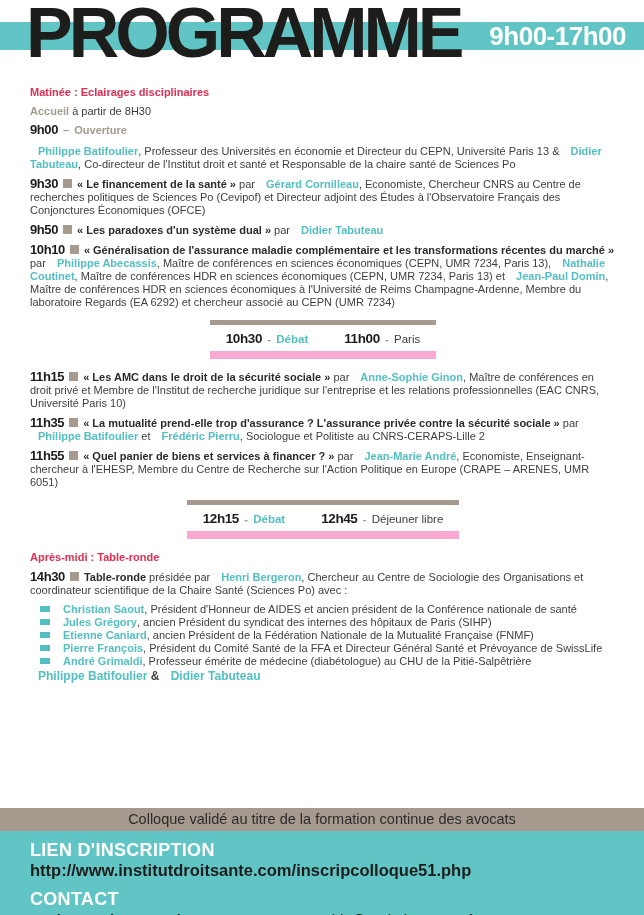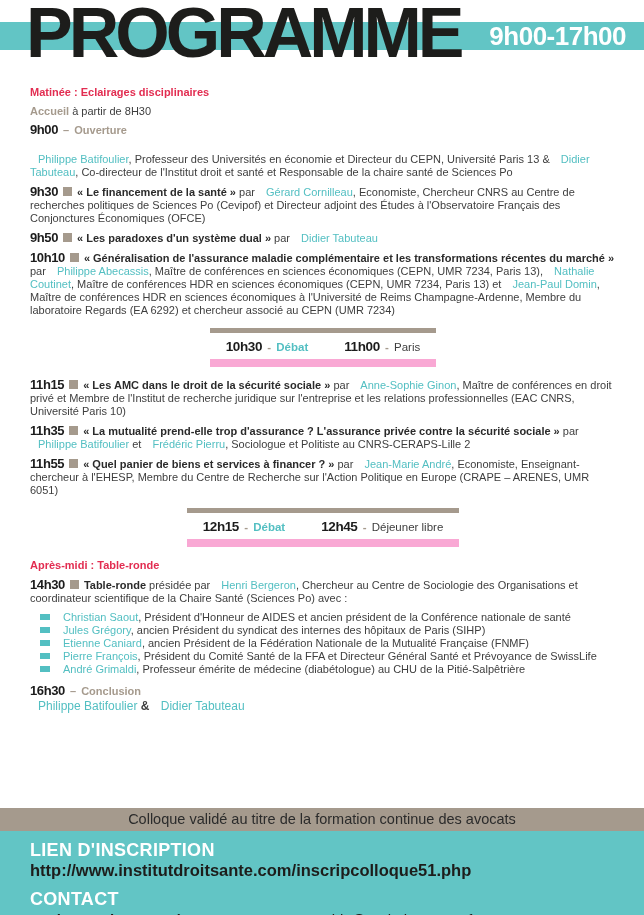--- a/index.html
+++ b/index.html
@@ -25,21 +25,21 @@
   .main { padding:4px 28px 0 30px; }
   .red-heading { color:#e22d51; font-size:11px; font-weight:700; margin:12px 0 7px; }
   .line { font-size:11px; line-height:13px; margin:0 0 5px; }
   .body-par { font-size:11px; line-height:13px; margin:0 0 6px; }
   .time { font-weight:700; font-size:13px; color:#1c1c1c; letter-spacing:-0.4px; }
   .gray { color:#a59a8d; font-weight:700; }
   .dash { color:#a59a8d; font-weight:700; padding:0 2px; }
   .sq-taupe { display:inline-block; width:9px; height:9px; background:#a59a8d; margin:0 5px 0 5px; }
   .sq-teal { display:inline-block; width:10px; height:6px; background:#53bfc2; margin:0 5px 1px 10px; }
   .sq-white { display:inline-block; width:9px; height:9px; background:#ffffff; margin:0 8px; }
-  .seg-name { color:#53bfc2; font-weight:400;padding-left:8px; }
+  .seg-name { color:#53bfc2; font-weight:700;padding-left:8px; }
   .seg-b { color:#2b2b2b; font-weight:700; }
   .seg-plain { color:#3e3e3e; }
   .seg-amp { color:#3e3e3e; font-weight:700; }
   .item { font-size:11px; line-height:13px; margin:0 0 6px; }
   
   .break {
     width:fit-content; margin:11px auto 11px; padding:6px 16px 5px;
     border-top:5px solid #a59a8d; border-bottom:8px solid #f9a8d4;
     display:flex; gap:36px; align-items:baseline;
   }
@@ -72,21 +72,21 @@
     <div class="title">PROGRAMME</div>
     <div class="time-range">9h00-17h00</div>
   </div>
 
   <div class="main">
 
     <div class="red-heading">Matinée : Eclairages disciplinaires</div>
 
     <p class="line"><span class="gray">Accueil</span><span> à partir de 8H30</span></p>
 
-    <p class="line" style="margin-bottom:16px">
+    <p class="line" style="margin-bottom:8px">
       <span class="time">9h00</span>
       <span class="dash">–</span>
       <span class="gray">Ouverture</span>
     </p>
     <p class="body-par"><span class="seg-name">Philippe Batifoulier</span><span class="seg-plain">, Professeur des Universités en économie et Directeur du CEPN, Université Paris 13 &amp; </span><span class="seg-name">Didier Tabuteau</span><span class="seg-plain">, Co-directeur de l'Institut droit et santé et Responsable de la chaire santé de Sciences Po</span></p>
 
     <p class="item"><span class="time">9h30</span><span class="sq-taupe"></span><span><span class="seg-b">« Le financement de la santé »</span><span class="seg-plain"> par </span><span class="seg-name">Gérard Cornilleau</span><span class="seg-plain">,  Economiste, Chercheur CNRS au Centre de recherches politiques de Sciences Po (Cevipof) et Directeur adjoint des Études à l'Observatoire Français des Conjonctures Économiques (OFCE)</span></span></p>
 
     <p class="item"><span class="time">9h50</span><span class="sq-taupe"></span><span><span class="seg-b">« Les paradoxes d'un système dual »</span><span class="seg-plain"> par </span><span class="seg-name">Didier Tabuteau</span></span></p>
 
@@ -111,25 +111,20 @@
     <div class="red-heading">Après-midi : Table-ronde</div>
 
     <p class="item"><span class="time">14h30</span><span class="sq-taupe"></span><span><span class="seg-b">Table-ronde</span><span class="seg-plain"> présidée par </span><span class="seg-name">Henri Bergeron</span><span class="seg-plain">, Chercheur au Centre de Sociologie des Organisations et coordinateur scientifique de la Chaire Santé (Sciences Po) avec :</span></span></p>
 
     <p class="participant"><span class="sq-teal"></span><span><span class="seg-name">Christian Saout</span><span class="seg-plain">, Président d'Honneur de AIDES et ancien président de la Conférence nationale de santé</span></span></p>
     <p class="participant"><span class="sq-teal"></span><span><span class="seg-name">Jules Grégory</span><span class="seg-plain">, ancien Président du syndicat des internes des hôpitaux de Paris (SIHP)</span></span></p>
     <p class="participant"><span class="sq-teal"></span><span><span class="seg-name">Etienne Caniard</span><span class="seg-plain">, ancien Président de la Fédération Nationale de la Mutualité Française (FNMF)</span></span></p>
     <p class="participant"><span class="sq-teal"></span><span><span class="seg-name">Pierre François</span><span class="seg-plain">, Président du Comité Santé de la FFA et Directeur Général Santé et Prévoyance de SwissLife</span></span></p>
     <p class="participant"><span class="sq-teal"></span><span><span class="seg-name">André Grimaldi</span><span class="seg-plain">, Professeur émérite de médecine (diabétologue) au CHU de la Pitié-Salpêtrière</span></span></p>
 
-    <p class="line" style="margin:8px 0 0">
-      <span class="time">16h30</span>
-      <span class="dash">–</span>
-      <span class="gray">Conclusion</span>
-    </p>
     <p class="conclusion-names"><span class="seg-name">Philippe Batifoulier</span><span class="seg-amp"> &amp; </span><span class="seg-name">Didier Tabuteau</span></p>
 
   </div>
 
   <div class="footer-wrap">
     <div class="banner">Colloque validé au titre de la formation continue des avocats</div>
     <div class="teal-area">
       <div class="footer-h">LIEN D'INSCRIPTION</div>
       <a class="url" href="#">http://www.institutdroitsante.com/inscripcolloque51.php</a>
       <div class="footer-h">CONTACT</div>

